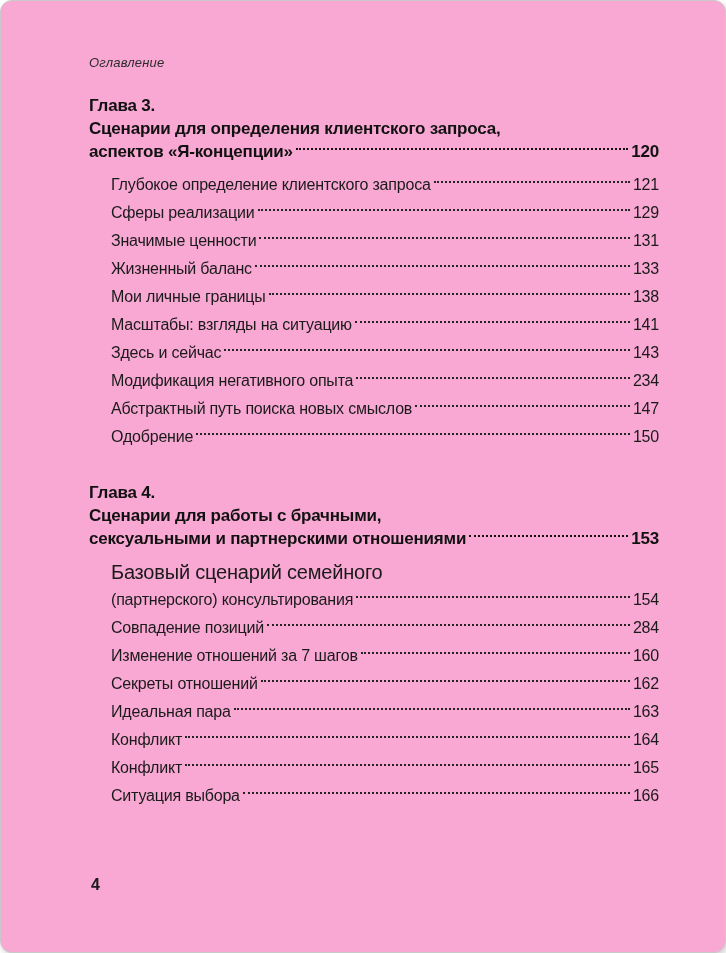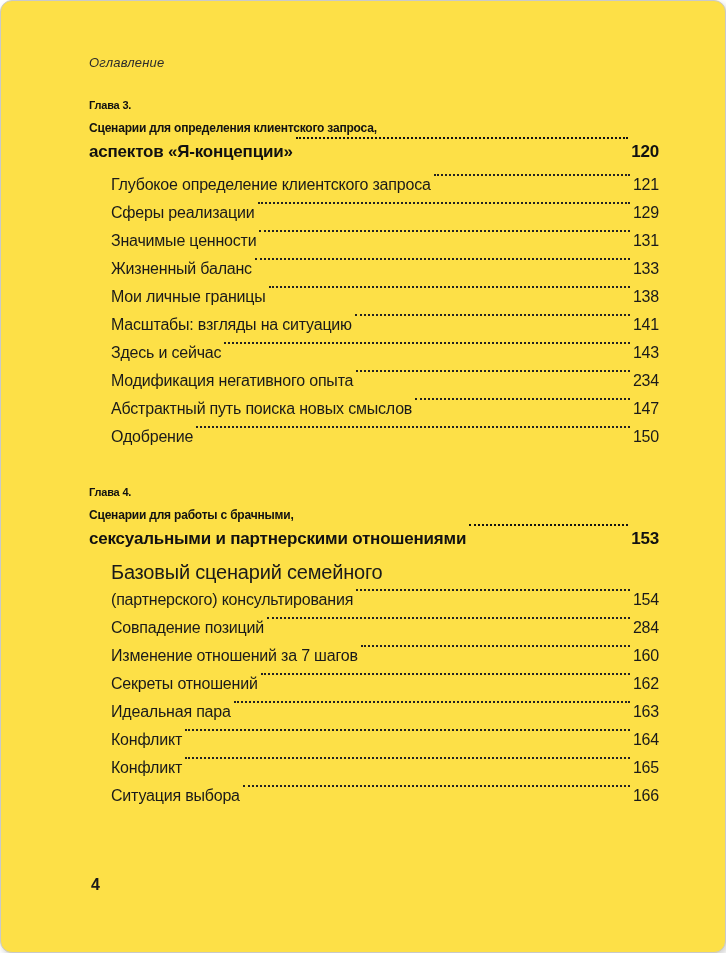--- a/index.html
+++ b/index.html
@@ -6,21 +6,21 @@
     margin: 0;
     padding: 0;
     background: #ffffff;
     font-family: "Liberation Sans", "DejaVu Sans", sans-serif;
   }
   .page {
     position: relative;
     width: 726px;
     height: 953px;
     box-sizing: border-box;
-    background: #fde047;
+    background: #f9a8d4;
     border: 1px solid #c9c9c9;
     border-radius: 12px;
     box-shadow: 2px 3px 6px rgba(0,0,0,0.18);
     overflow: hidden;
   }
   .content {
     position: absolute;
     top: 54px;
     left: 88px;
     right: 66px;
@@ -29,35 +29,35 @@
     font-style: italic;
     font-size: 13px;
     color: #2b2b2b;
     letter-spacing: 0.2px;
     margin-bottom: 24px;
   }
   .section { margin-top: 0; }
   .section + .section { margin-top: 36px; }
   .chapter-label {
     font-weight: bold;
-    font-size: 11px;
+    font-size: 17px;
     line-height: 23px;
     color: #111;
     letter-spacing: -0.2px;
   }
   .chapter-title-line {
     font-weight: bold;
-    font-size: 12px;
+    font-size: 17px;
     line-height: 23px;
     color: #111;
     letter-spacing: -0.2px;
   }
   .row {
     display: flex;
-    align-items: flex-start;
+    align-items: center;
   }
   .chapter-row {
     font-weight: bold;
     font-size: 17px;
     line-height: 23px;
     color: #111;
     letter-spacing: -0.2px;
     margin-bottom: 14px;
   }
   .entry-pre {

